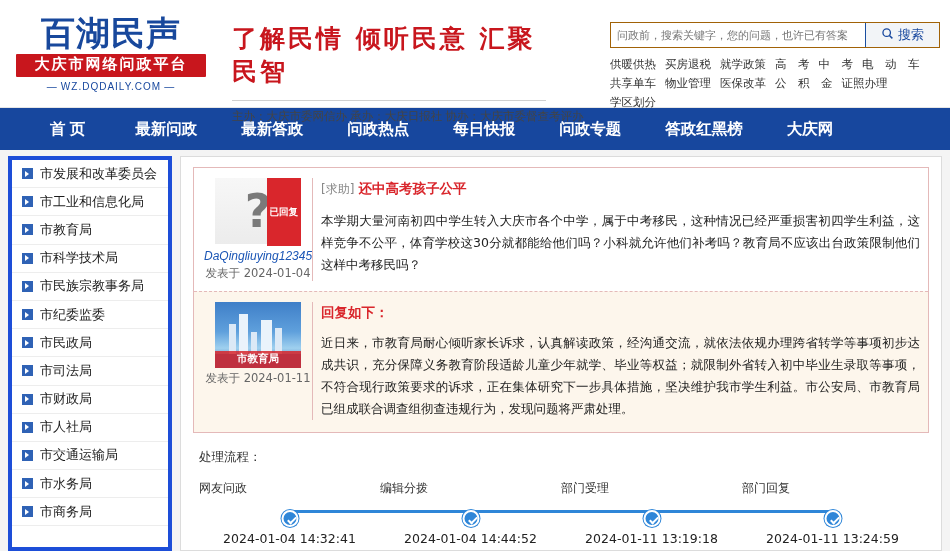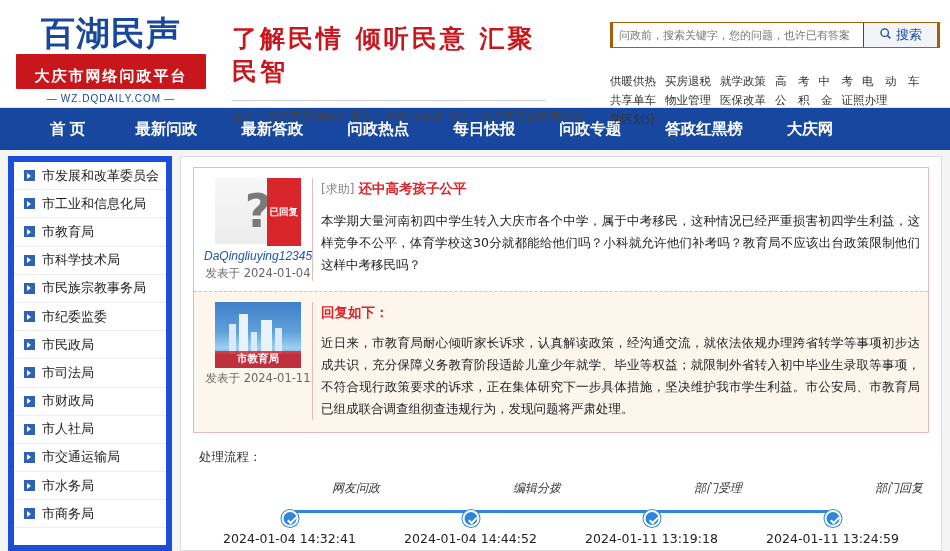--- a/index.html
+++ b/index.html
@@ -33,21 +33,21 @@
     text-align: center;
   }
   .logo-sub {
     margin-top: 2px;
     background: #c8161d;
     color: #fff;
     font-size: 15px;
     font-weight: bold;
     letter-spacing: 2px;
     text-align: center;
-    padding: 13px 0 3px 0;
+    padding: 1px 0 3px 0;
     border-radius: 1px;
   }
   .logo-url {
     margin-top: 4px;
     text-align: center;
     font-size: 10px;
     color: #17479e;
     letter-spacing: 1px;
     font-family: "Liberation Sans", sans-serif;
   }
@@ -76,21 +76,21 @@
 
   .search-block {
     position: absolute;
     right: 10px;
     top: 22px;
     width: 330px;
   }
   .search-bar {
     display: flex;
     align-items: center;
-    border: 3px solid #a16207;
+    border: 1px solid #a16207;
     background: #fff;
     height: 26px;
   }
   .search-input {
     flex: 1;
     border: none;
     outline: none;
     height: 24px;
     padding: 0 6px;
     font-size: 11px;
@@ -106,21 +106,21 @@
     color: #17479e;
     font-size: 13px;
     cursor: pointer;
     display: flex;
     align-items: center;
     justify-content: center;
     gap: 4px;
     font-family: "Liberation Sans", sans-serif;
   }
   .hot-tags {
-    margin-top: 24px;
+    margin-top: 7px;
     font-size: 11.5px;
     color: #333;
     line-height: 19px;
     display: flex;
     flex-wrap: wrap;
     width: 330px;
   }
   .hot-tags span { white-space: nowrap; margin-right: 9px; cursor: pointer; }
 
   
@@ -142,21 +142,21 @@
     white-space: nowrap;
   }
   .nav-item.first { padding: 0 28px 0 20px; }
 
   
   .body-wrap { display: flex; height: 401px; background: #f4f4f4; padding: 6px 8px 0 8px; }
 
   .sidebar {
     width: 164px;
     background: #fff;
-    border: 6px solid #1d4ed8;
+    border: 4px solid #1d4ed8;
     overflow: hidden;
   }
   .side-item {
     height: 28.2px;
     display: flex;
     align-items: center;
     padding-left: 10px;
     font-size: 13px;
     color: #1b1b1b;
     border-bottom: 1px solid #ededed;
@@ -280,21 +280,21 @@
     color: #222;
     line-height: 22px;
     text-align: justify;
     font-family: "DejaVu Sans", sans-serif;
   }
 
   
   .process { margin-top: 16px; padding: 0 6px; }
   .process-label { font-size: 12.5px; color: #333; font-family: "DejaVu Sans", sans-serif; }
   .steps { margin-top: 14px; position: relative; display: flex; }
-  .step { flex: 1; text-align: right; position: relative; font-style: italic; }
+  .step { flex: 1; text-align: left; position: relative; }
   .step-name { font-size: 12px; color: #333; font-family: "DejaVu Sans", sans-serif; }
   .track {
     position: absolute;
     left: 12.5%; right: 12.5%;
     top: 30px;
     height: 3px;
     background: #2f86d8;
   }
   .dot-row { position: relative; height: 26px; margin-top: 8px; }
   .dot {

